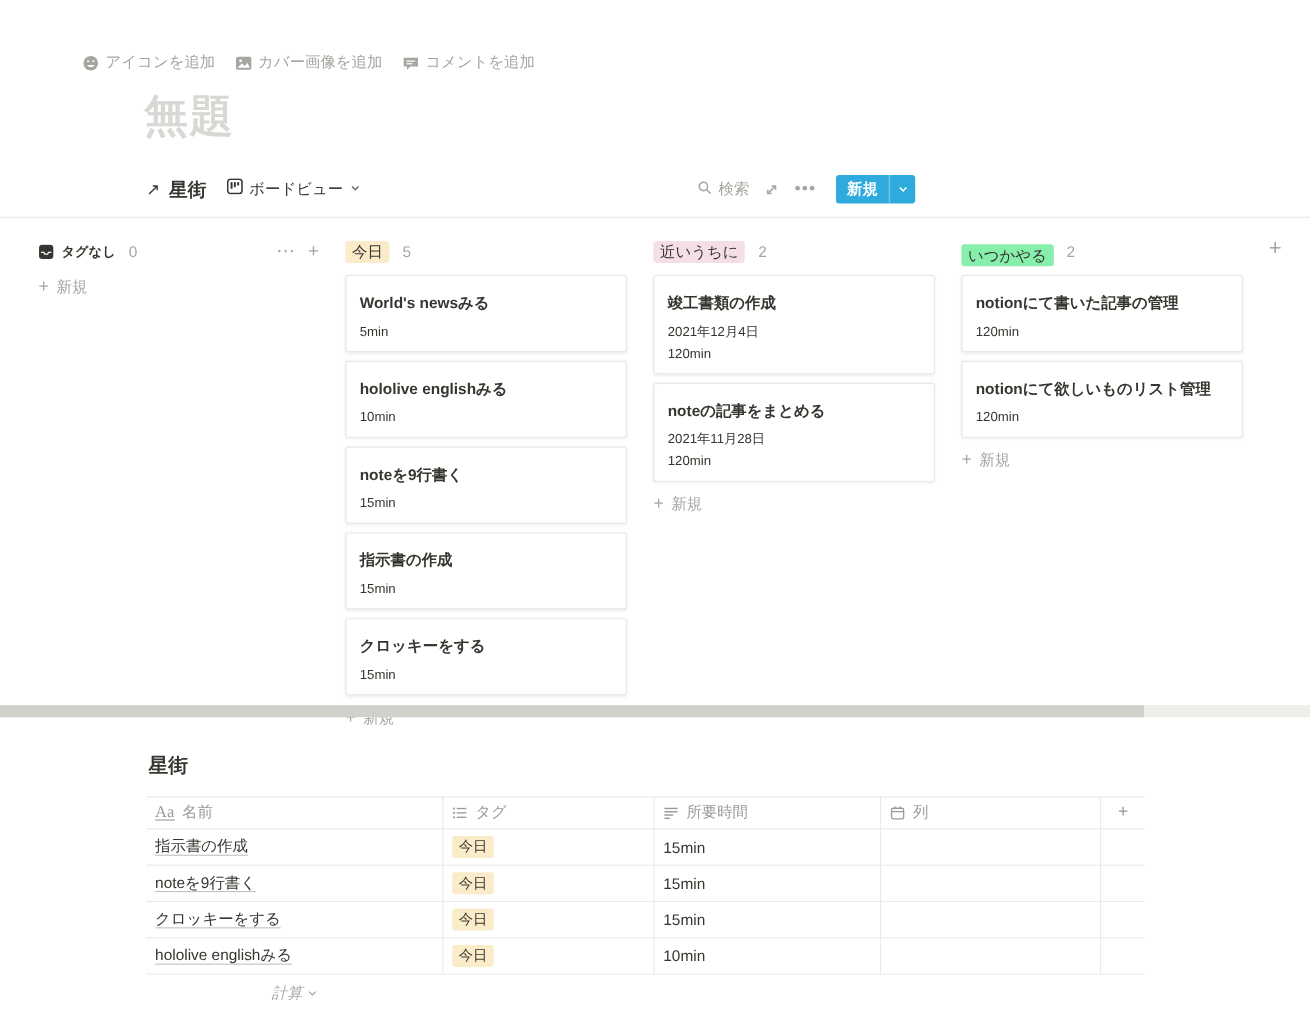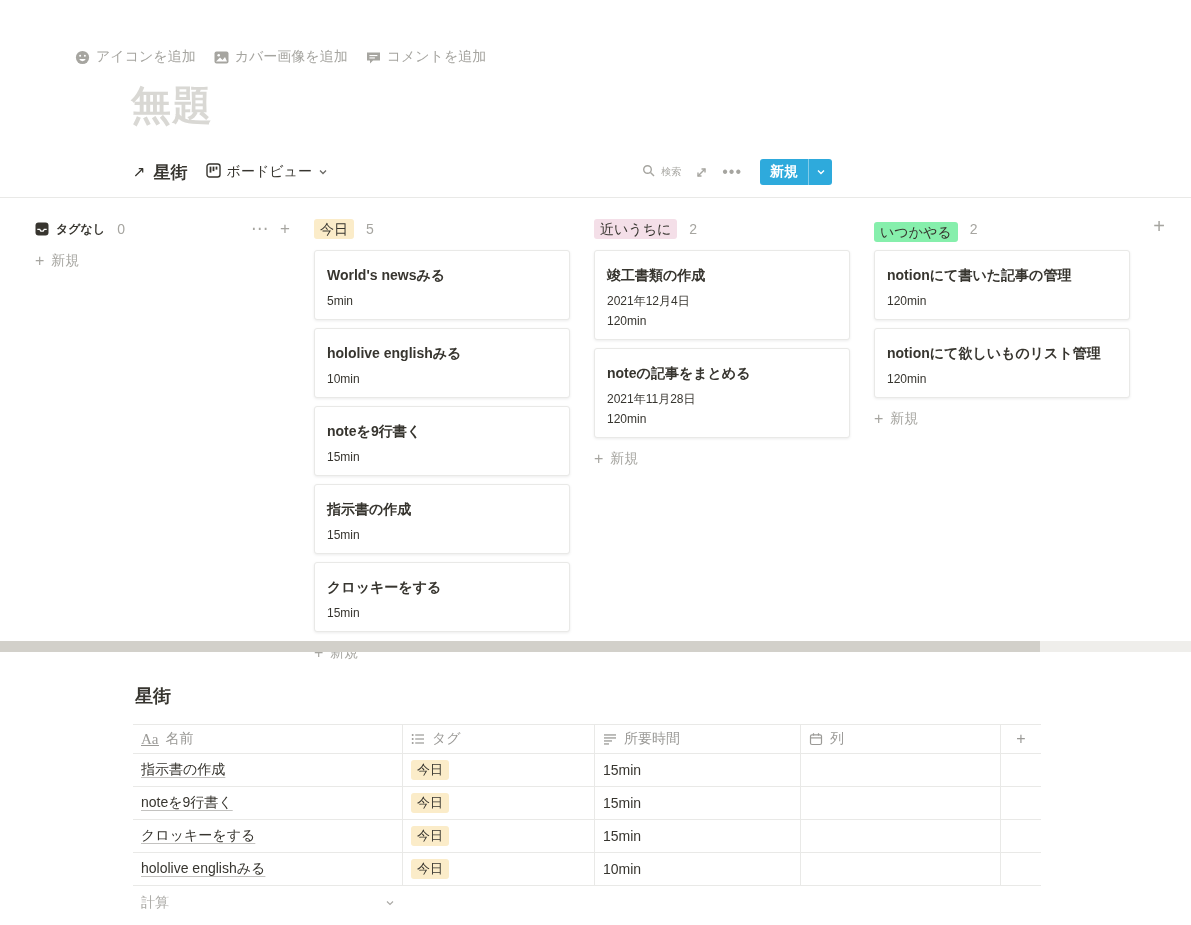--- a/index.html
+++ b/index.html
@@ -14,21 +14,21 @@
   .page-title { margin: 12px 0 0 131px; font-size: 40px; font-weight: 700; color:#D9D8D4; letter-spacing:1px; }
 
   
   .view-header { margin: 26px 359px 0 133px; display:flex; justify-content:space-between; align-items:center; }
   .vh-left { display:flex; align-items:center; gap:8px; }
   .link-arrow { font-size:15px; color:#37352F; }
   .collection-title { font-size:17px; font-weight:700; }
   .view-switcher { display:flex; align-items:center; gap:6px; margin-left:10px; cursor:pointer; }
   .view-name { font-size:14px; }
   .vh-right { display:flex; align-items:center; gap:14px; }
-  .search { display:flex; align-items:center; gap:5px; color:#A6A5A0; font-size:10px; cursor:pointer; }
+  .search { display:flex; align-items:center; gap:5px; color:#A6A5A0; font-size:14px; cursor:pointer; }
   .gray-ic { color:#A6A5A0; display:flex; align-items:center; cursor:pointer; }
   .dots { color:#A6A5A0; font-size:16px; letter-spacing:1px; cursor:pointer; line-height:10px; }
   .new-btn { display:flex; align-items:stretch; background:#2EAADC; color:#fff; border-radius:3px; height:26px; overflow:hidden; cursor:pointer; margin-left:4px; }
   .new-btn-main { display:flex; align-items:center; padding:0 10px; font-size:14px; font-weight:600; }
   .new-btn-chevron { display:flex; align-items:center; justify-content:center; width:24px; border-left:1px solid rgba(255,255,255,0.4); }
 
   .divider { margin-top:12px; border-bottom:1px solid #E9E9E7; }
 
   
   .board { position:relative; display:flex; gap:24px; padding:20px 25px 0 35px; height:443px; }
@@ -61,21 +61,21 @@
   .tcell { display:flex; align-items:center; padding:0 8px; height:33px; font-size:14px;
            border-bottom:1px solid #E9E9E7; }
   .tcell:not(.plus-cell) { border-right:1px solid #E9E9E7; }
   .thead .tcell { height:30px; color:#9B9A97; gap:7px; border-top:1px solid #E9E9E7; cursor:pointer; }
   .hicon { display:flex; align-items:center; }
   .aa { font-size:15px; color:#9B9A97; border-bottom:1px solid #9B9A97; line-height:12px;font-family:Liberation Serif, serif; }
   .plus-cell { justify-content:center; color:#A6A5A0; font-size:16px; cursor:pointer; }
   .name-underline { font-weight:500; text-decoration:underline; text-decoration-color:rgba(55,53,47,0.3); text-underline-offset:3px; cursor:pointer; }
   .tag-badge { display:inline-block; padding:1px 6px; border-radius:3px; font-size:13px; }
   .calc-row .tcell { border:none; }
-  .calc-cell { justify-content:space-between; color:#ABAAA6; gap:4px; cursor:pointer; }
+  .calc-cell { justify-content:center; color:#ABAAA6; gap:4px; cursor:pointer;font-style:italic; }
 </style>
 </head>
 <body>
 
 <div class="top-actions">
   <span class="action">
     <span>
         <svg width="15" height="15" viewBox="0 0 15 15">
           <circle cx="7.5" cy="7.5" r="6.6" fill="#A6A5A0"></circle>
           <circle cx="5.1" cy="5.7" r="1" fill="#fff"></circle>

